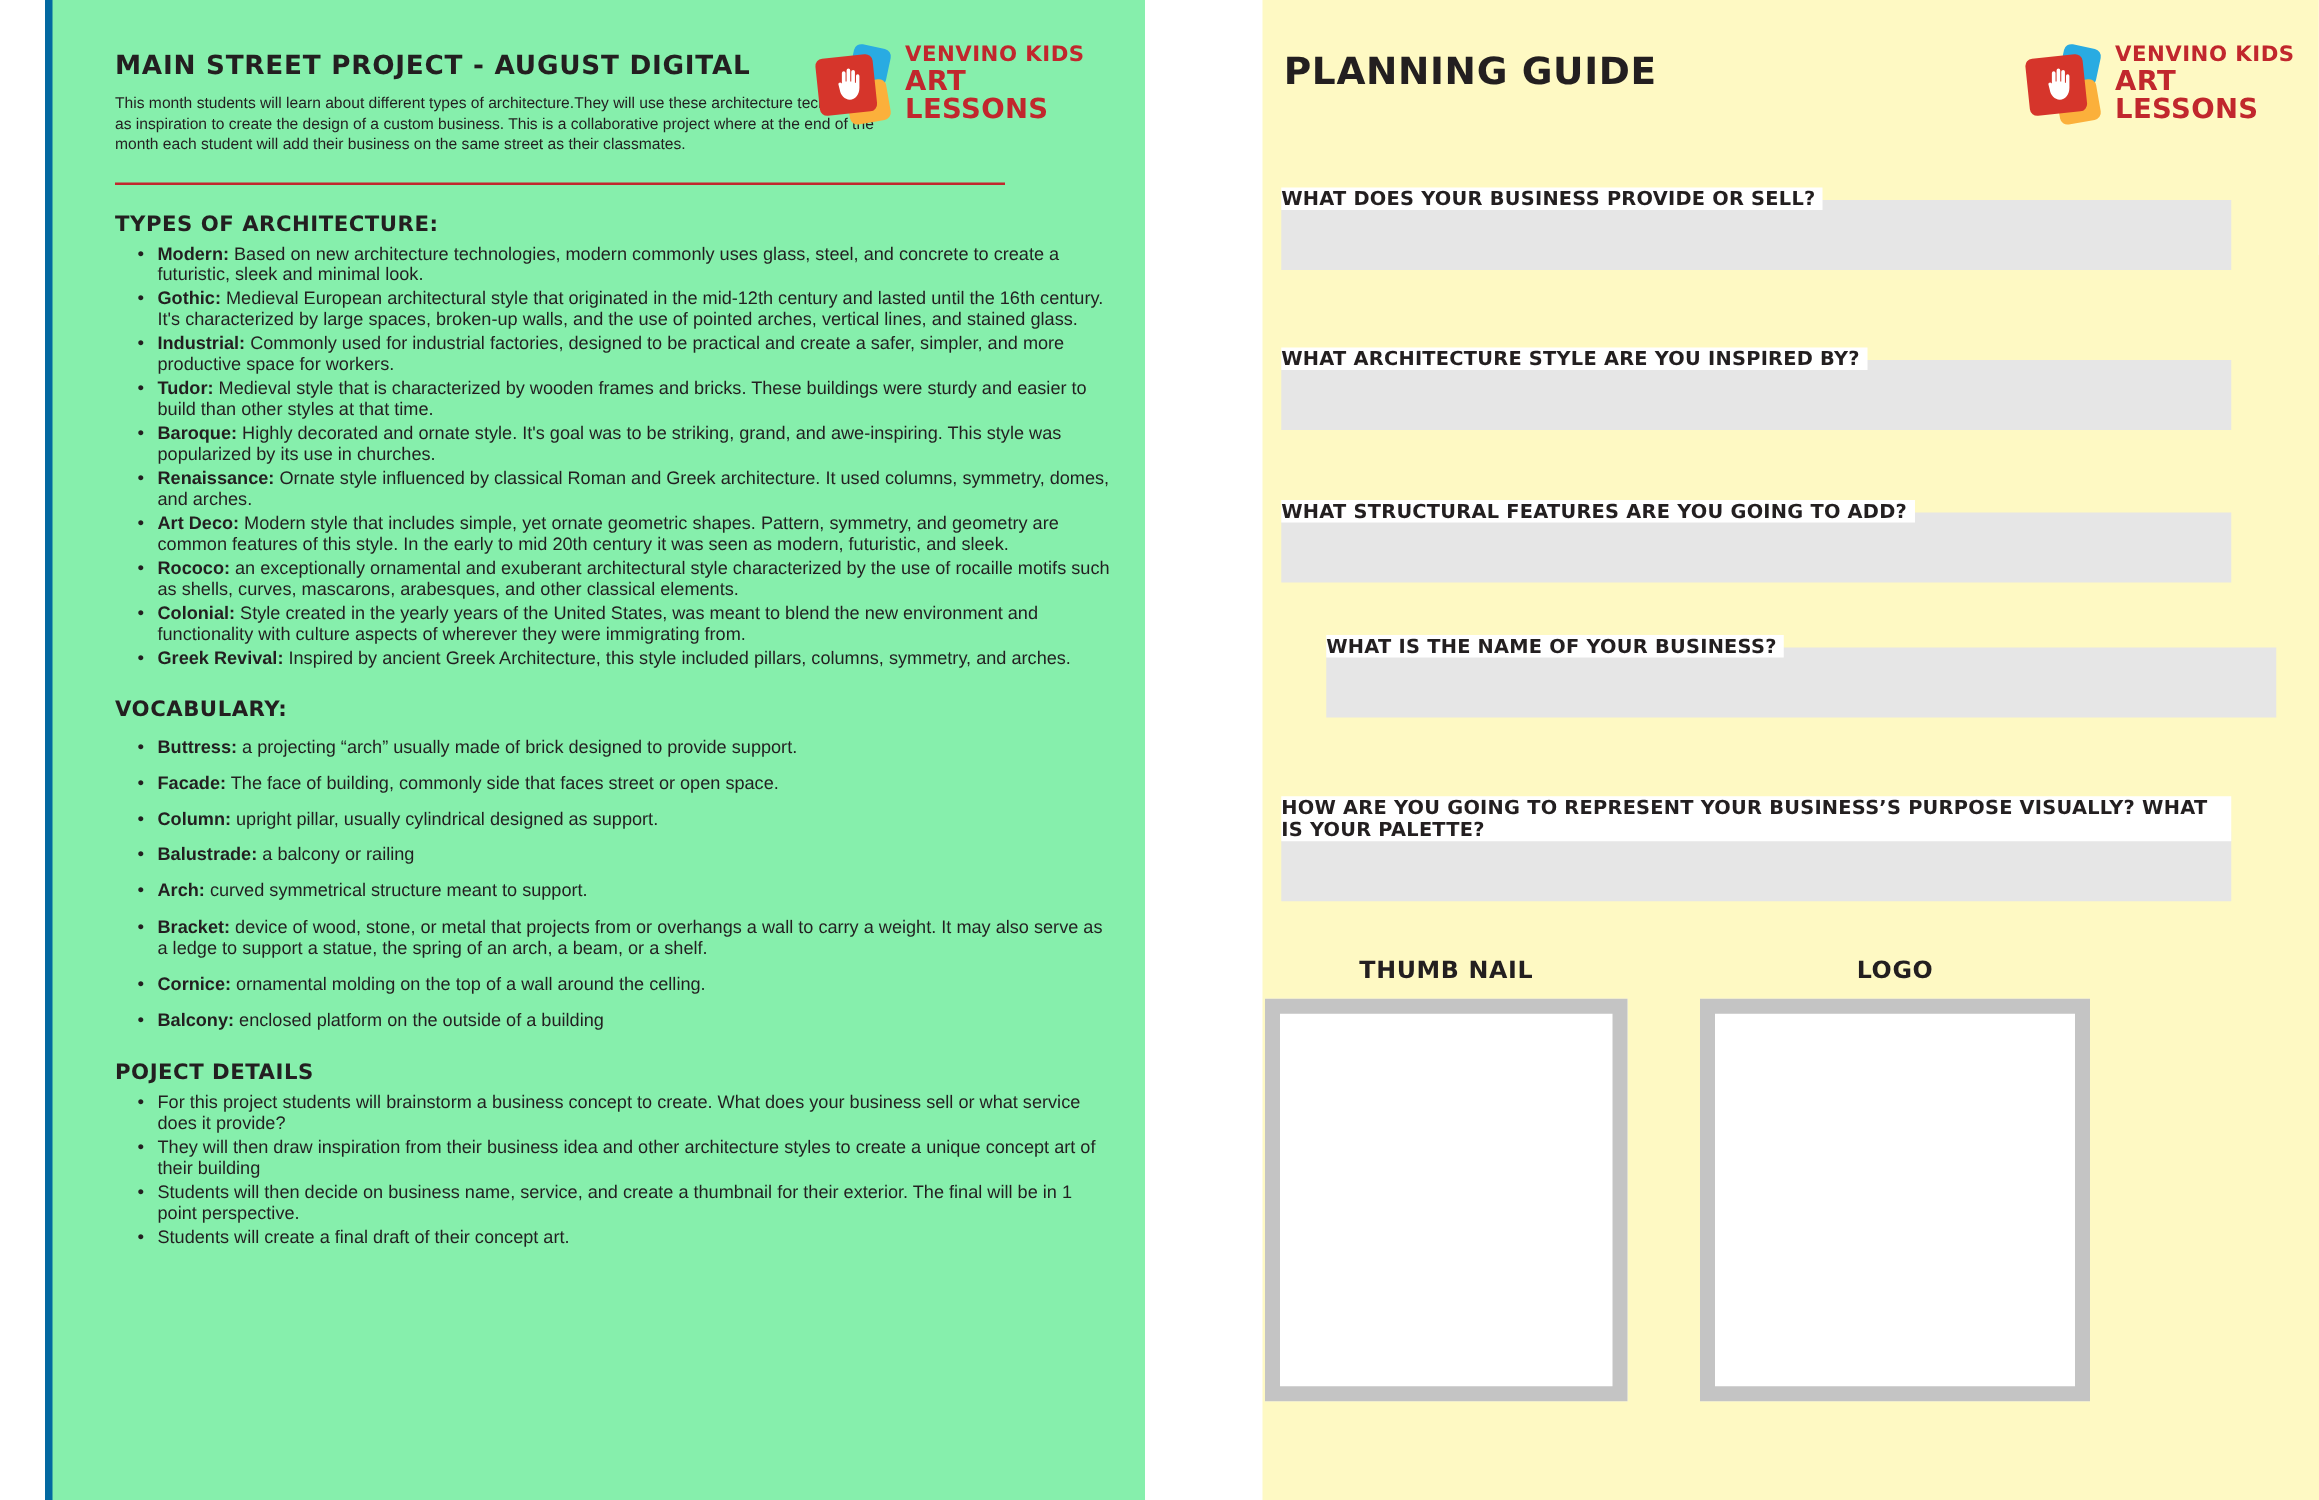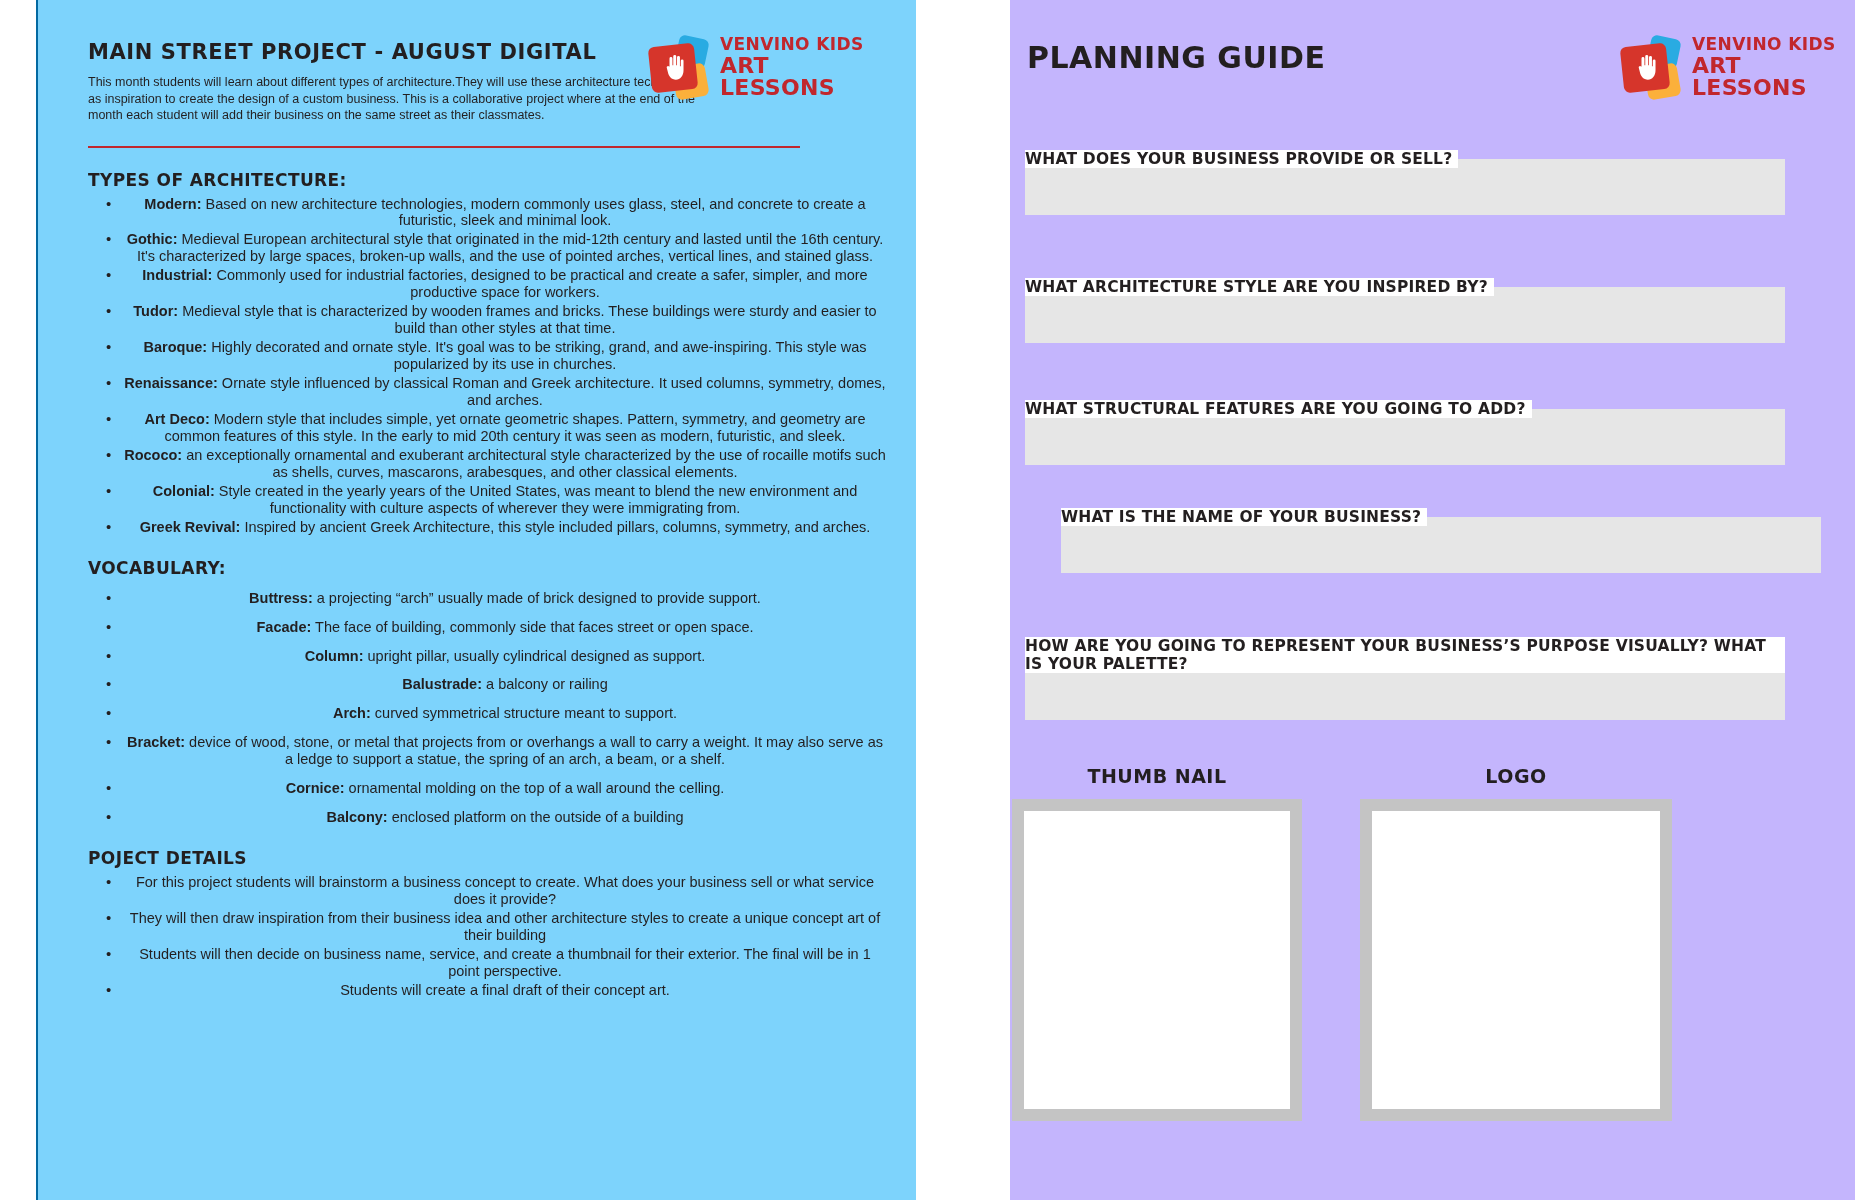--- a/index.html
+++ b/index.html
@@ -20,22 +20,22 @@
     inset: 0;
     display: flex;
   }
   
   .left-sheet {
     position: absolute;
     left: 36px;
     top: 0px;
     width: 880px;
     height: 1200px;
-    background: #7dd3fc;
-    border-left: 2px solid #0369a1;
+    background: #86efac;
+    border-left: 6px solid #0369a1;
     padding: 0;
     box-sizing: border-box;
   }
   .left-inner {
     position: absolute;
     left: 50px;
     top: 40px;
     width: 800px;
   }
   .left-title {
@@ -63,21 +63,20 @@
     font-family: "DejaVu Sans", sans-serif;
     font-weight: bold;
     font-size: 17px;
     letter-spacing: 0.4px;
     margin: 22px 0 6px 0;
   }
   ul.list {
     margin: 0;
     padding-left: 34px;
     list-style: none;
-    text-align: center;
   }
   ul.list li {
     position: relative;
     font-size: 14.5px;
     line-height: 1.17;
     margin-bottom: 2px;
     color: #231f20;
   }
   ul.list li::before {
     content: "\2022";
@@ -139,21 +138,21 @@
     letter-spacing: 0.3px;
     margin-top: 2px;
   }
   
   .right-sheet {
     position: absolute;
     left: 1010px;
     top: 0;
     width: 845px;
     height: 1200px;
-    background: #c4b5fd;
+    background: #fef9c3;
   }
   .pg-title {
     position: absolute;
     left: 17px;
     top: 36px;
     font-family: "DejaVu Sans", sans-serif;
     font-weight: bold;
     font-size: 30px;
     letter-spacing: 0.5px;
     line-height: 1.45;

